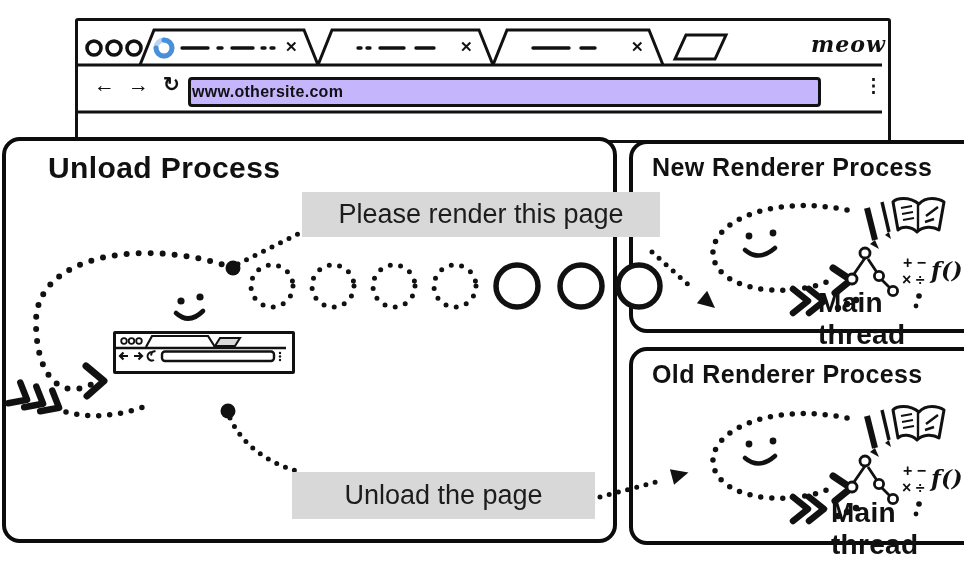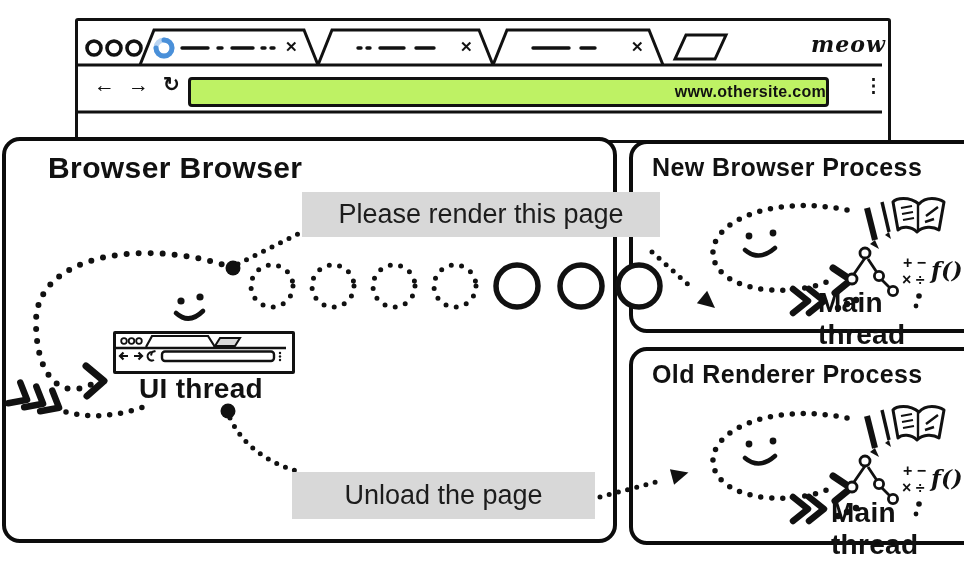--- a/index.html
+++ b/index.html
@@ -8,23 +8,23 @@
   
   .bwin{position:absolute;left:75px;top:18px;width:810px;height:119px;
         border:3px solid #111;border-radius:3px;background:#fff;z-index:1;}
   .tabstrip-svg{position:absolute;left:0;top:0;}
   .tab-close{position:absolute;top:17px;font-size:15px;font-weight:900;cursor:default;}
   .brand{position:absolute;left:733px;top:10px;width:78px;
          font-family:"DejaVu Serif",serif;font-style:italic;font-weight:700;
          font-size:22px;letter-spacing:1px;}
   .toolbar-icon{position:absolute;font-weight:900;}
   .urlbox{position:absolute;left:110px;top:56px;width:626px;height:24px;
-          border:3px solid #111;border-radius:4px;background:#bef264;
-          font-size:16px;font-weight:700;line-height:24px;padding-left:9px;
-          letter-spacing:.3px;text-align:right;}
+          border:3px solid #111;border-radius:4px;background:#c4b5fd;
+          font-size:16px;font-weight:700;line-height:24px;padding-left:1px;
+          letter-spacing:.3px;}
   
   .pbox{position:absolute;background:#fff;border:4px solid #0c0c0c;border-radius:18px;z-index:2;}
   .pbox-browser{left:2px;top:137px;width:607px;height:398px;}
   .pbox-new{left:629px;top:140px;width:400px;height:185px;}
   .pbox-old{left:629px;top:347px;width:400px;height:190px;}
   .pbox-title{position:absolute;font-weight:700;letter-spacing:.4px;}
   .t-browser{left:42px;top:10px;font-size:30px;}
   .t-renderer{left:19px;top:9px;font-size:25px;}
   
   .bubble{position:absolute;background:#d8d8d8;color:#1c1c1c;text-align:center;
@@ -87,25 +87,25 @@
     <span class="toolbar-icon" style="left:16px;top:52px;font-size:21px">←</span>
     <span class="toolbar-icon" style="left:50px;top:52px;font-size:21px">→</span>
     <span class="toolbar-icon" style="left:85px;top:51px;font-size:20px">↻</span>
 
     <div class="urlbox">www.othersite.com</div>
 
     <span class="toolbar-icon" style="left:786px;top:53px;font-size:19px">⋮</span>
   </div>
 
   <div class="pbox pbox-browser">
-    <div class="pbox-title t-browser">Browser Browser</div>
+    <div class="pbox-title t-browser">Unload Process</div>
   </div>
 
   <div class="pbox pbox-new">
-    <div class="pbox-title t-renderer">New Browser Process</div>
+    <div class="pbox-title t-renderer">New Renderer Process</div>
   </div>
 
   <div class="pbox pbox-old">
     <div class="pbox-title t-renderer">Old Renderer Process</div>
   </div>
 
   <svg class="overlay" width="964" height="562" viewBox="0 0 964 562">
     <defs>
 
       <symbol id="renderer-cluster" viewBox="0 0 270 135">
@@ -208,20 +208,19 @@
       <path d="M12,22 L4,22 M7.5,18.5 L4,22 L7.5,25.5" stroke-width="2.2"></path>
       <path d="M18,22 L26,22 M22.5,18.5 L26,22 L22.5,25.5" stroke-width="2.2"></path>
       <path d="M36,18 A4.3,4.3 0 1 0 38,26 M36,18 L39.5,17 M36,18 L35,21.5" stroke-width="2"></path>
       <rect x="46" y="17.5" width="112" height="9.5" rx="3" stroke-width="2.4"></rect>
       <circle cx="164" cy="19" r="1.2" fill="#111" stroke="none"></circle>
       <circle cx="164" cy="22.5" r="1.2" fill="#111" stroke="none"></circle>
       <circle cx="164" cy="26" r="1.2" fill="#111" stroke="none"></circle>
     </svg>
   </div>
 
-  <div class="thread-label lbl-ui">UI thread</div>
   <div class="thread-label lbl-main-new">Main thread</div>
   <div class="thread-label lbl-main-old">Main thread</div>
 
   <div class="bubble bubble-render">Please render this page</div>
   <div class="bubble bubble-unload">Unload the page</div>
 
 </div>
 
 </body></html>

